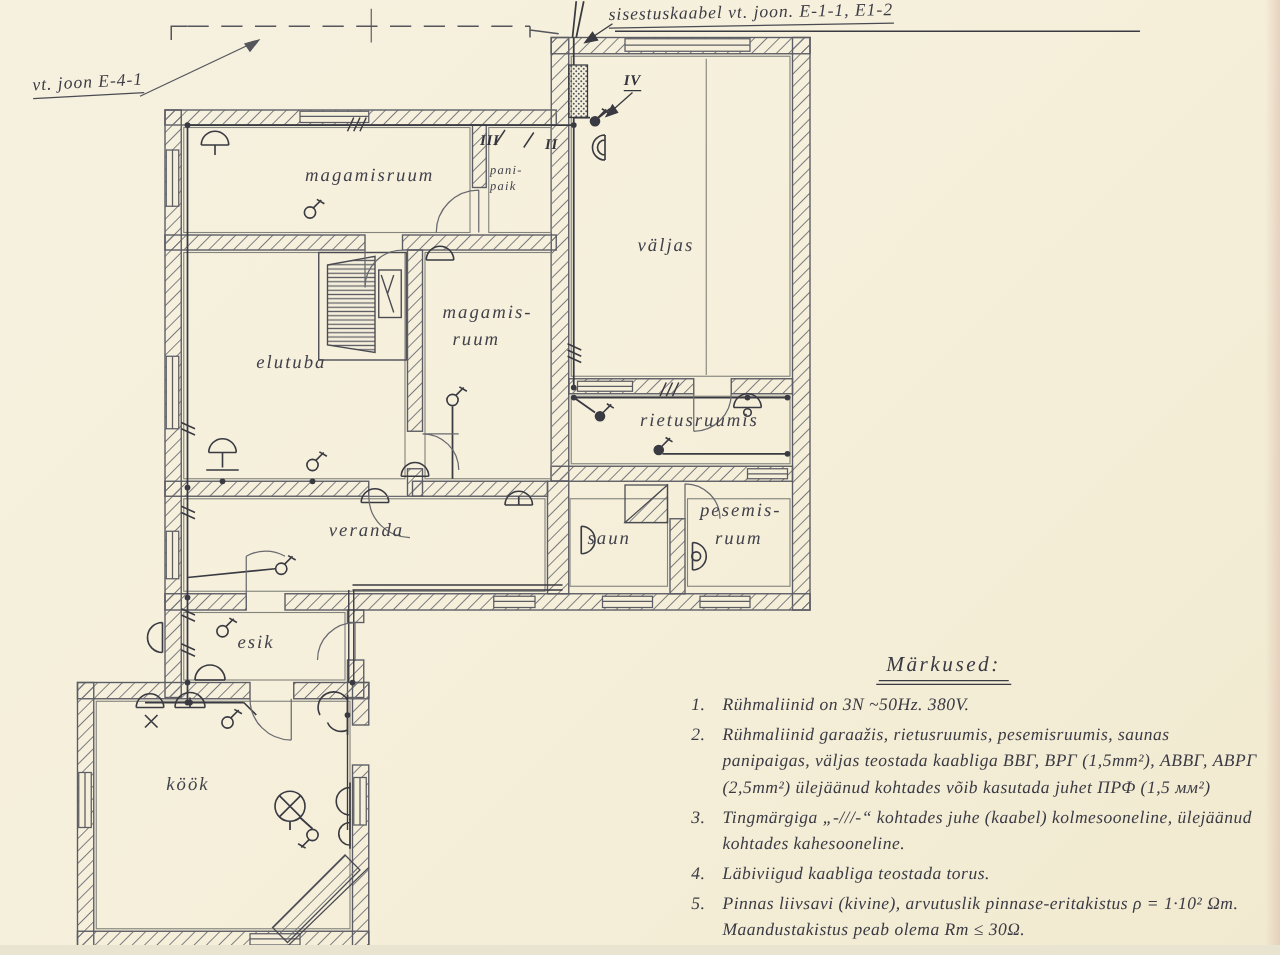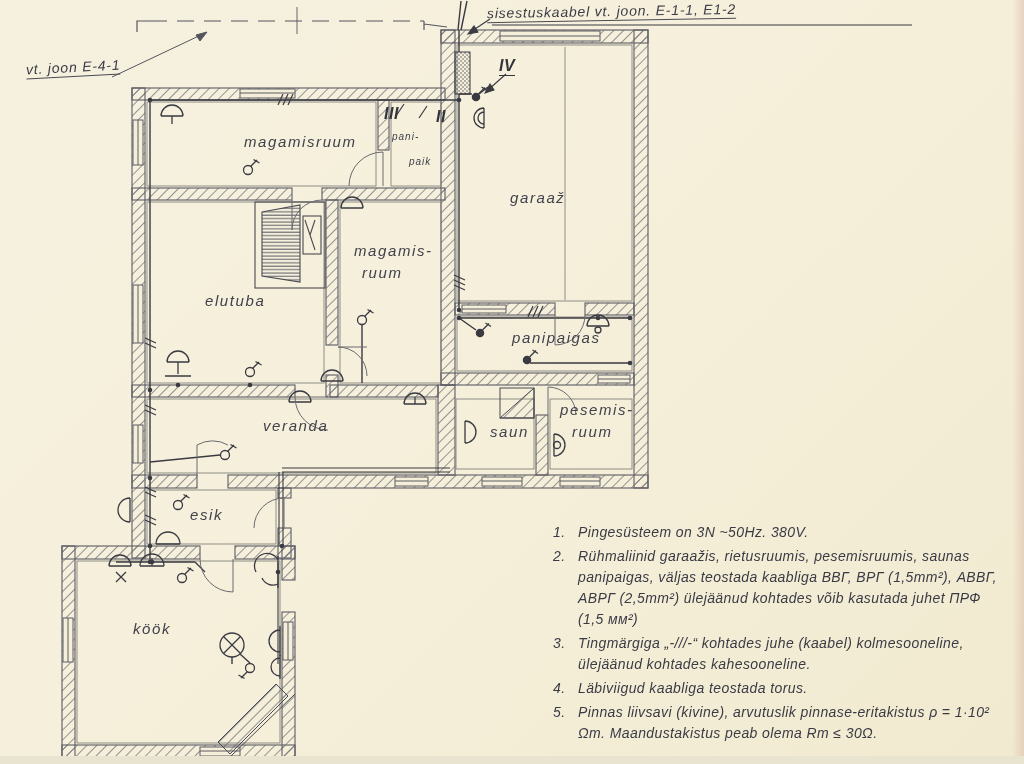--- a/index.html
+++ b/index.html
@@ -1,30 +1,30 @@
 <!DOCTYPE html>
 <html><head>
 <meta charset="utf-8">
 <style>
   html,body { margin:0; padding:0; background:#e9e4d0; }
   .stage {
     position:relative; width:1024px; height:756px; overflow:hidden;
     background:linear-gradient(135deg,#f6f1df 0%, #f5efda 55%, #f1ead0 100%);
-    font-family:Liberation Sans, sans-serif; color:#3f3f48;
+    font-family:Liberation Serif, serif; color:#3f3f48;
   }
   .scan-edge { position:absolute; right:0; top:0; width:12px; height:100%;
     background:linear-gradient(90deg, rgba(226,196,178,0) 0%, rgba(219,186,170,.55) 100%); }
   svg.plan { position:absolute; left:0; top:0; }
   .lbl { position:absolute; font-style:italic; letter-spacing:1.6px; white-space:nowrap;
          color:#41414b; }
   .room { font-size:15px; }
   .room.small { font-size:10px; letter-spacing:1px; }
   .ann  { font-size:14px; font-style:italic; letter-spacing:.8px; color:#3c3c46; }
   .underline { border-bottom:1.2px solid #4a4a52; padding-bottom:1px; }
-  .numeral { position:absolute; font-size:16px; font-weight:bold; font-style:italic;
+  .numeral { position:absolute; font-size:12px; font-weight:bold; font-style:italic;
              letter-spacing:.5px; color:#34343c; }
   .numeral.u { border-bottom:1.1px solid #34343c; }
   .notes { position:absolute; left:553px; top:522px; width:456px; font-style:italic;
            color:#3a3a44; }
   .notes-title-row { margin-left:150px; margin-bottom:9px; }
   .notes-title { font-size:17px; letter-spacing:2px; border-bottom:1.3px solid #3a3a44;
                  position:relative; padding:0 6px 2px 6px; display:inline-block; }
   .notes-title::after { content:""; position:absolute; left:-2px; right:-2px; bottom:-3.5px;
                  height:1px; background:#3a3a44; }
   .note-item { display:flex; font-size:14px; line-height:21px; margin-bottom:3px;
@@ -267,37 +267,40 @@
 
   <div class="lbl ann underline" style="left:487px; top:3px; transform:rotate(-1deg);">sisestuskaabel vt. joon. E-1-1, E1-2</div>
   <div class="lbl ann underline" style="left:26px; top:59px; transform:rotate(-3deg);">vt. joon E-4-1</div>
 
   <div class="numeral" style="left:384px; top:105px;">III</div>
   <div class="numeral" style="left:408px; top:108px;margin-left:28px;">II</div>
   <div class="numeral u" style="left:499px; top:57px;">IV</div>
 
   <div class="lbl room" style="left:228px; top:133px;margin-left:16px;">magamisruum</div>
   <div class="lbl room small" style="left:392px; top:131px;">pani-</div>
-  <div class="lbl room small" style="left:392px; top:156px;padding-left:17px;">paik</div>
-  <div class="lbl room" style="left:510px; top:189px;">garaaž</div>
-  <div class="lbl room" style="left:205px; top:292px;">elutuba</div>
+  <div class="lbl room small" style="left:392px; top:144px;">paik</div>
+  <div class="lbl room" style="left:510px; top:189px;">väljas</div>
+  <div class="lbl room" style="left:205px; top:282px;">elutuba</div>
   <div class="lbl room" style="left:354px; top:242px;text-align:right;">magamis-</div>
   <div class="lbl room" style="left:362px; top:264px;">ruum</div>
-  <div class="lbl room" style="left:512px; top:329px;">panipaigas</div>
+  <div class="lbl room" style="left:512px; top:329px;">rietusruumis</div>
   <div class="lbl room" style="left:263px; top:417px;">veranda</div>
-  <div class="lbl room" style="left:470px; top:423px;margin-left:20px;">saun</div>
+  <div class="lbl room" style="left:470px; top:423px;">saun</div>
   <div class="lbl room" style="left:560px; top:401px;">pesemis-</div>
   <div class="lbl room" style="left:572px; top:423px;">ruum</div>
   <div class="lbl room" style="left:190px; top:506px;text-align:center;">esik</div>
   <div class="lbl room" style="left:133px; top:620px;">köök</div>
 
   <div class="notes">
+    <div class="notes-title-row">
+      <span class="notes-title">Märkused:</span>
+    </div>
     <div class="note-item">
       <span class="num">1.</span>
-      <span class="txt">Pingesüsteem on 3N ~50Hz. 380V.</span>
+      <span class="txt">Rühmaliinid on 3N ~50Hz. 380V.</span>
     </div>
     <div class="note-item">
       <span class="num">2.</span>
       <span class="txt">Rühmaliinid garaažis, rietusruumis, pesemisruumis, saunas panipaigas, väljas teostada kaabliga ВВГ, ВРГ (1,5mm²), АВВГ, АВРГ (2,5mm²) ülejäänud kohtades võib kasutada juhet ПРФ (1,5 мм²)</span>
     </div>
     <div class="note-item">
       <span class="num">3.</span>
       <span class="txt">Tingmärgiga „-///-“ kohtades juhe (kaabel) kolmesooneline, ülejäänud kohtades kahesooneline.</span>
     </div>
     <div class="note-item">

